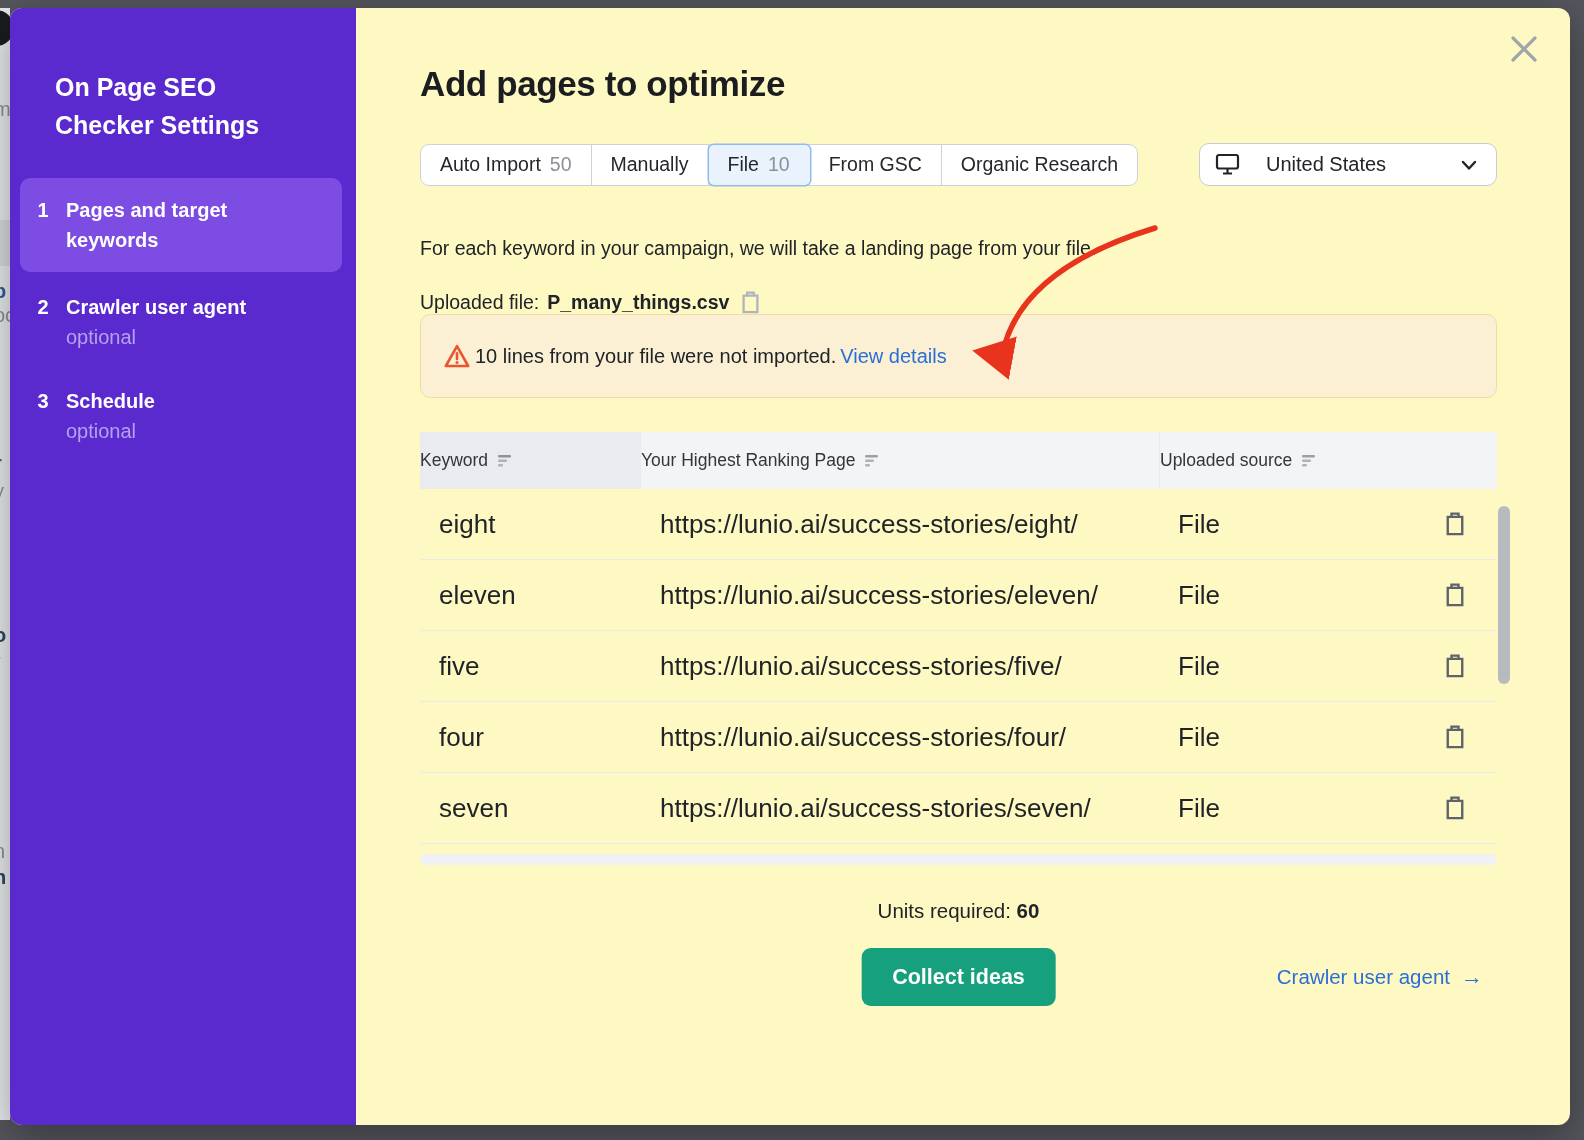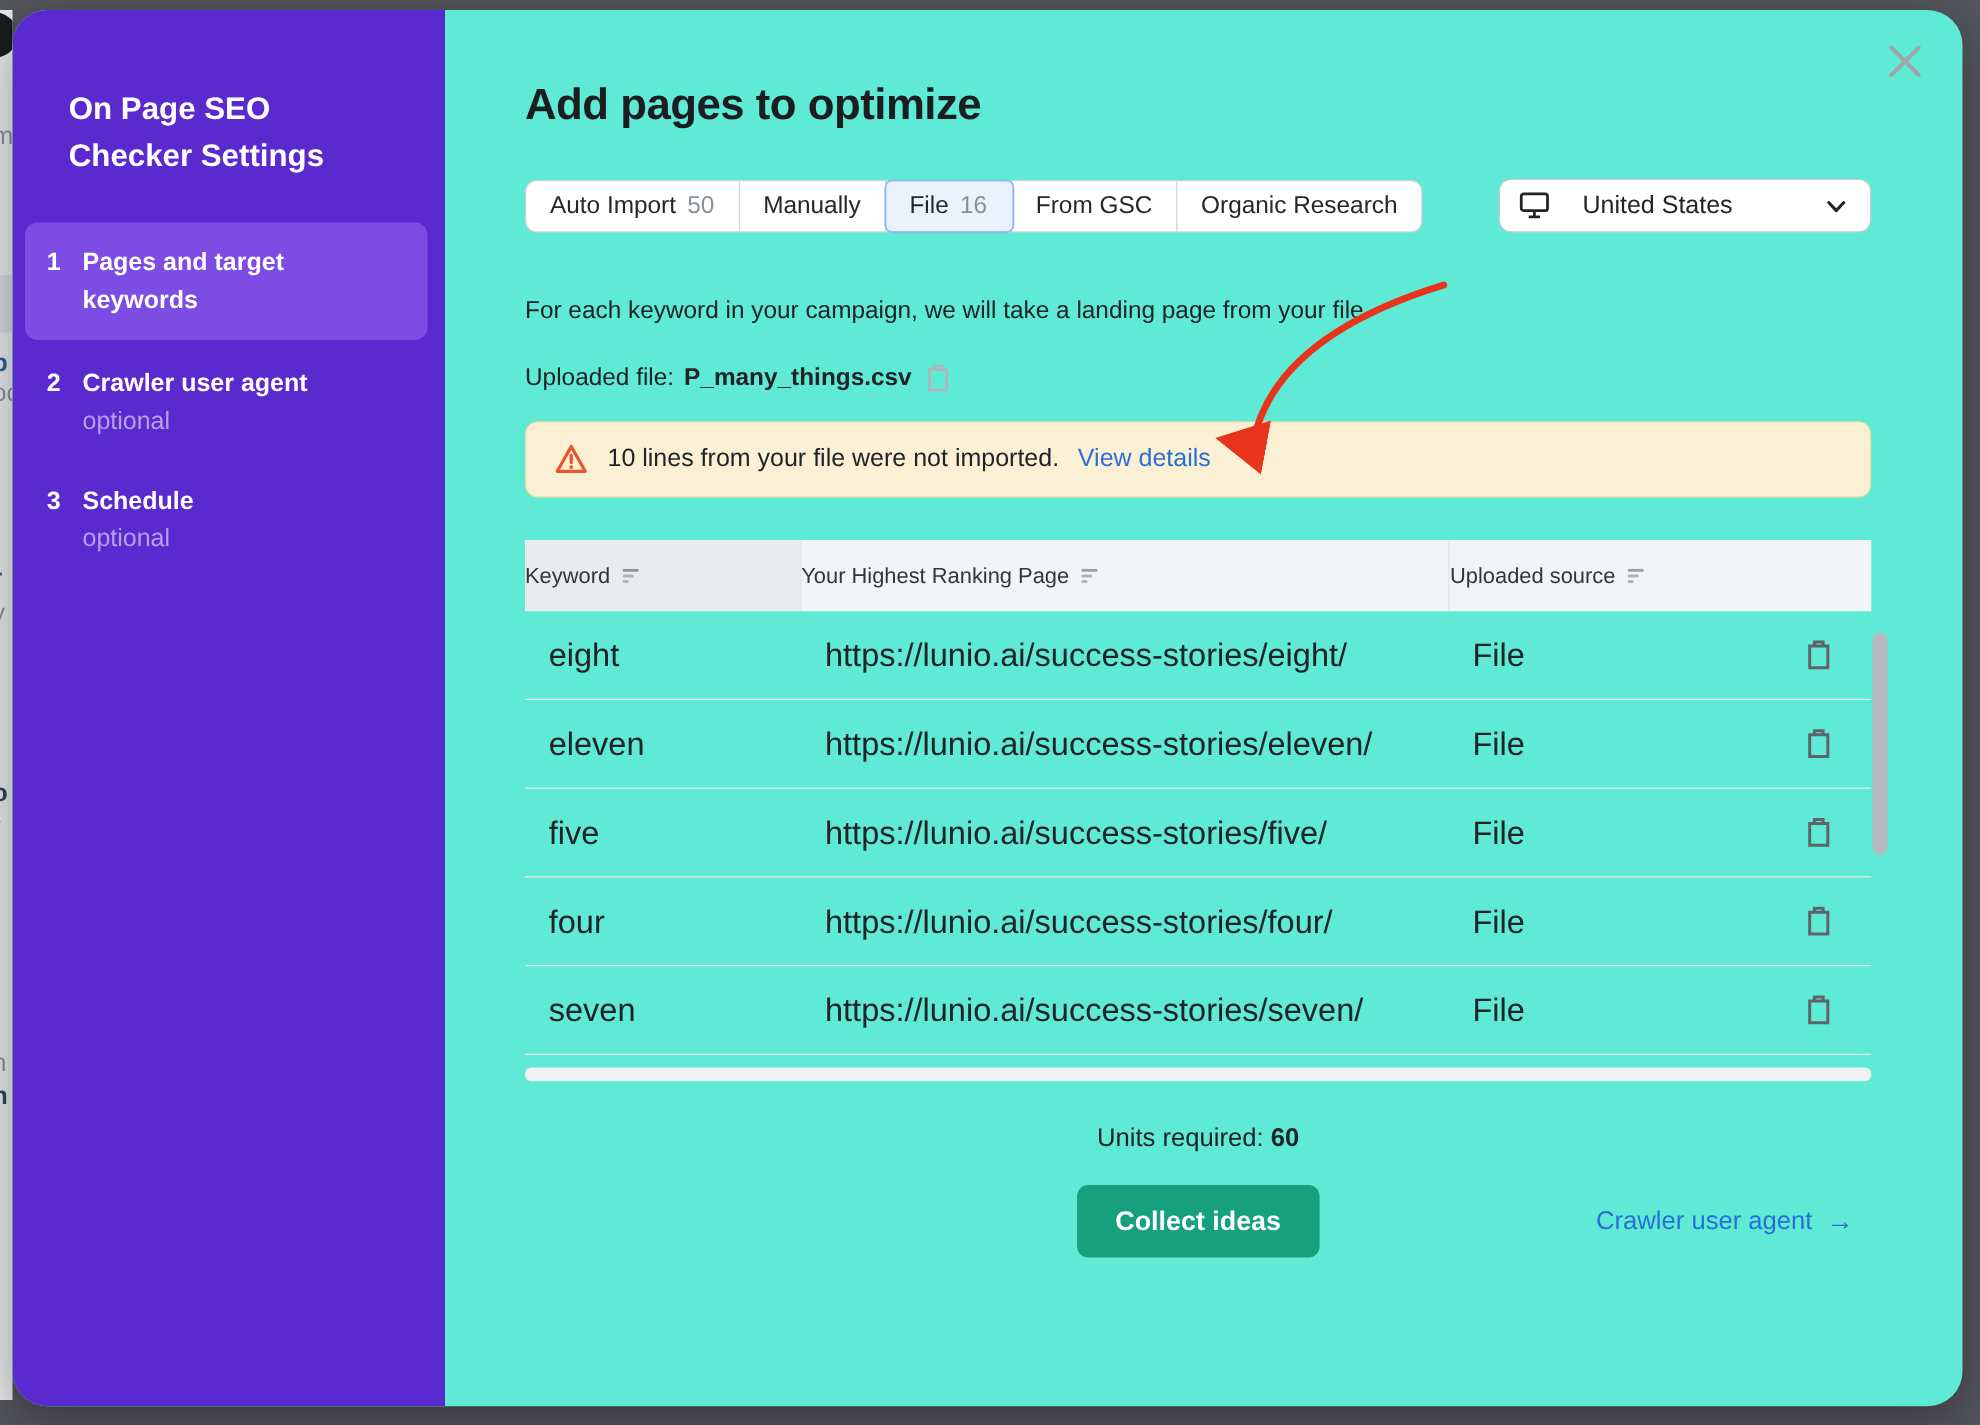--- a/index.html
+++ b/index.html
@@ -24,21 +24,21 @@
   .bg-block { position:absolute; left:0; top:212px; width:10px; height:46px; background:#D8DADE; }
   .frag { position:absolute; left:-6px; font-size:20px; color:#8A9099; }
   .frag.blue { color:#2E5E9E; font-weight:700; }
   .frag.dark { color:#30455C; font-weight:700; }
   .f1{top:90px;} .f2{top:272px;} .f3{top:296px;} .f4{top:444px;} .f5{top:472px;}
   .f6{top:616px;} .f7{top:642px;} .f8{top:832px;} .f9{top:858px;}
 
   
   .modal {
     position:absolute; left:10px; top:8px; width:1560px; height:1117px;
-    background:#5eead4; border-radius:28px; overflow:hidden;
+    background:#fef9c3; border-radius:12px; overflow:hidden;
     display:flex; z-index:2;
     box-shadow:0 12px 40px rgba(0,0,0,0.35);
   }
 
   
   .sidebar {
     width:346px; flex-shrink:0; background:#5A2ACF; color:#FFFFFF;
     position:relative;
   }
   .sb-title {
@@ -89,22 +89,22 @@
   }
   .dropdown .chev { margin-left:auto; display:flex; }
 
   .intro { margin-top:51px; font-size:19.5px; color:#202328; }
 
   .uploaded { margin-top:31px; display:flex; align-items:center; gap:8px; font-size:19.5px; }
   .uploaded .fname { font-weight:700; }
   .trash-light { color:#AFB4BC; background:none; border:none; cursor:pointer; display:flex; padding:0; margin-left:4px; }
 
   .banner {
-    margin-top:23px; height:61px; background:#FBF0D4; border:1px solid #F0DBA4;
-    border-radius:10px; display:flex; align-items:center; padding:0 22px; gap:15px;
+    height:84px; background:#FBF0D4; border:1px solid #F0DBA4;
+    border-radius:10px; display:flex; align-items:center; padding:0 22px; gap:4px;
     font-size:20px; color:#202328;
   }
   .warn-icon { display:flex; flex-shrink:0; }
   a.link { color:#2A6FD6; text-decoration:none; cursor:pointer; }
 
   
   .table { margin-top:34px; position:relative; }
   .thead { display:flex; height:57px; font-size:17.5px; color:#32363C; }
   .th { display:flex; align-items:center; gap:10px; background:#F3F4F6; cursor:pointer; }
   .th.c-keyword { width:221px; background:#E9EBEE; }
@@ -206,21 +206,21 @@
         <div class="tab">
           <span>Auto Import</span>
           <span class="count">50</span>
         </div>
         <div class="tab">
           <span>Manually</span>
 
         </div>
         <div class="tab selected">
           <span>File</span>
-          <span class="count">16</span>
+          <span class="count">10</span>
         </div>
         <div class="tab">
           <span>From GSC</span>
 
         </div>
         <div class="tab">
           <span>Organic Research</span>
 
         </div>
       </div>

